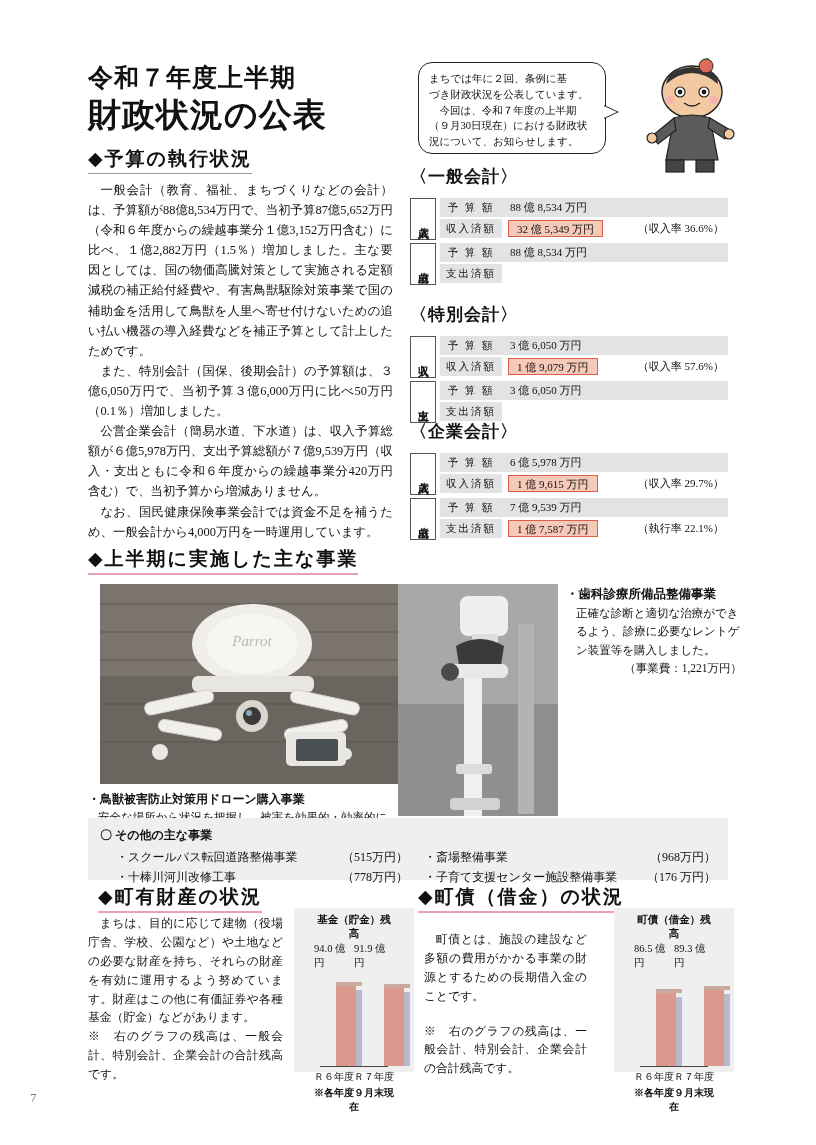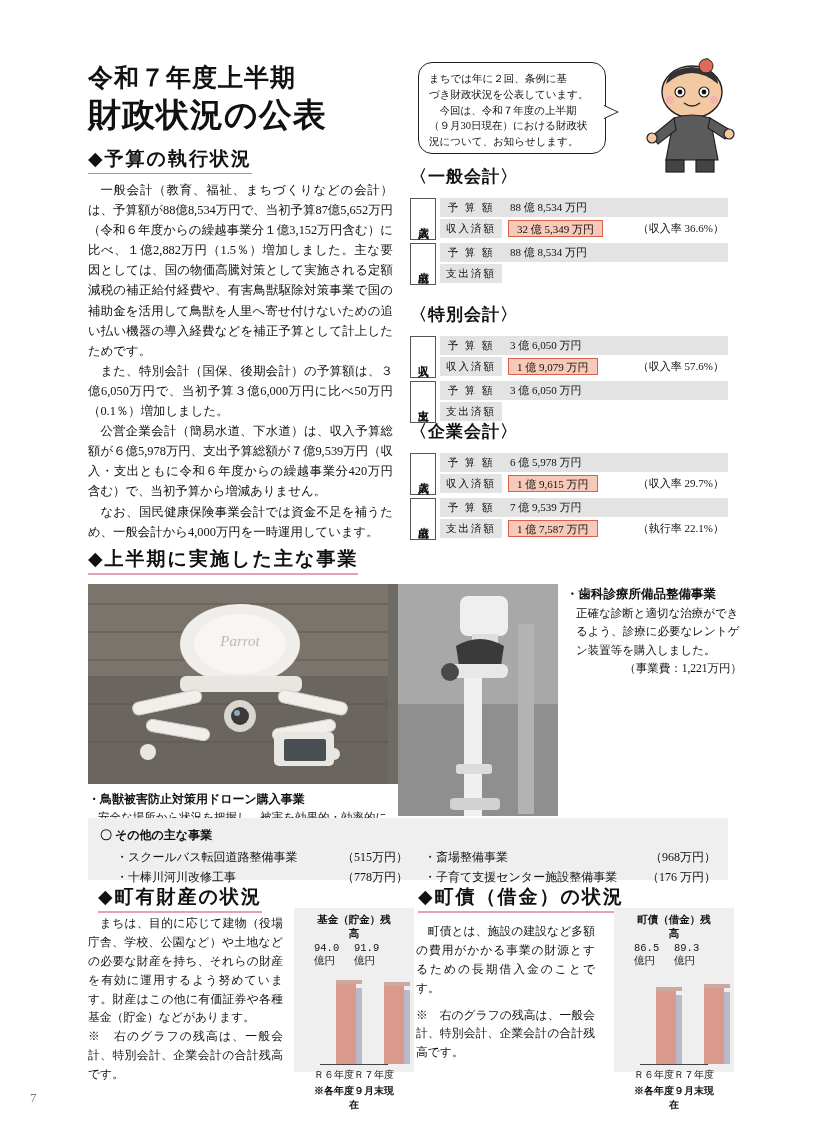--- a/index.html
+++ b/index.html
@@ -84,21 +84,21 @@
   .acc-line.hl .lbl{background:#e3e3e3;}
   .acc-line.hl .val{background:transparent;padding-left:0;display:flex;align-items:center;}
   .chip{
     display:inline-block;background:#f6c9b9;border:1px solid #d9604a;
     font-size:11px;line-height:17px;height:17px;padding:0 8px;margin-left:6px;box-sizing:border-box;
   }
   .rate{font-size:11px;margin-left:auto;padding-right:4px;white-space:nowrap;}
 
   
   .sec-projects{position:absolute;left:88px;top:546px;}
-  .photo1{position:absolute;left:88px;top:584px;width:364px;height:200px;background:#6e6a66;}
+  .photo1{position:absolute;left:100px;top:584px;width:364px;height:200px;background:#6e6a66;}
   .photo2{position:absolute;left:398px;top:584px;width:160px;height:232px;background:#8a8a8a;}
 
   .cap1{position:absolute;left:88px;top:790px;width:305px;font-size:11.5px;line-height:1.55;}
   .cap1 .ttl{font-weight:bold;font-size:12px;}
   .cap1 .txt{display:block;padding-left:10px;}
   .cap1 .cost{display:block;text-align:right;padding-right:6px;}
 
   .cap2{position:absolute;left:566px;top:584px;width:180px;font-size:11.5px;line-height:1.6;}
   .cap2 .ttl{font-weight:bold;font-size:12.5px;}
   .cap2 .txt{display:block;padding-left:10px;}
@@ -117,25 +117,25 @@
   .others-item .amt{white-space:nowrap;padding-left:6px;}
 
   
   .sec-assets{position:absolute;left:98px;top:884px;}
   .sec-debt{position:absolute;left:418px;top:884px;}
 
   .assets-text{position:absolute;left:88px;top:914px;width:195px;font-size:11.8px;line-height:1.6;text-align:justify;}
   .assets-text p{margin:0;text-indent:1em;}
   .assets-text .note{text-indent:0;padding-left:0;}
   .debt-text{position:absolute;left:408px;top:914px;width:195px;font-size:11.8px;line-height:1.6;text-align:justify;}
-  .debt-text p{margin:8px;text-indent:1em;}
+  .debt-text p{margin:16px;text-indent:1em;}
   .debt-text .note{text-indent:0;}
 
   
-  .chart-box{position:absolute;width:120px;height:164px;background:#efefef;box-sizing:border-box;padding:5px 20px;font-family:Liberation Mono, monospace;}
+  .chart-box{position:absolute;width:120px;height:164px;background:#efefef;box-sizing:border-box;padding:5px 20px;}
   .chart-box.left{left:294px;top:908px;}
   .chart-box.right{left:614px;top:908px;}
   .chart-title{font-size:10.5px;text-align:center;font-weight:bold;}
   .chart-vals{display:flex;justify-content:space-around;font-size:10.5px;margin-top:1px;}
   .chart-plot{position:relative;height:92px;margin-top:4px;}
   .bar{position:absolute;bottom:0;width:26px;}
   .bar .front{position:absolute;bottom:0;left:0;width:20px;background:#d9998c;}
   .bar .side{position:absolute;bottom:0;left:20px;width:6px;background:#b9b9c9;}
   .bar .top{position:absolute;left:0;width:26px;height:4px;background:#c9a9a0;}
   .bar1{left:22px;}

